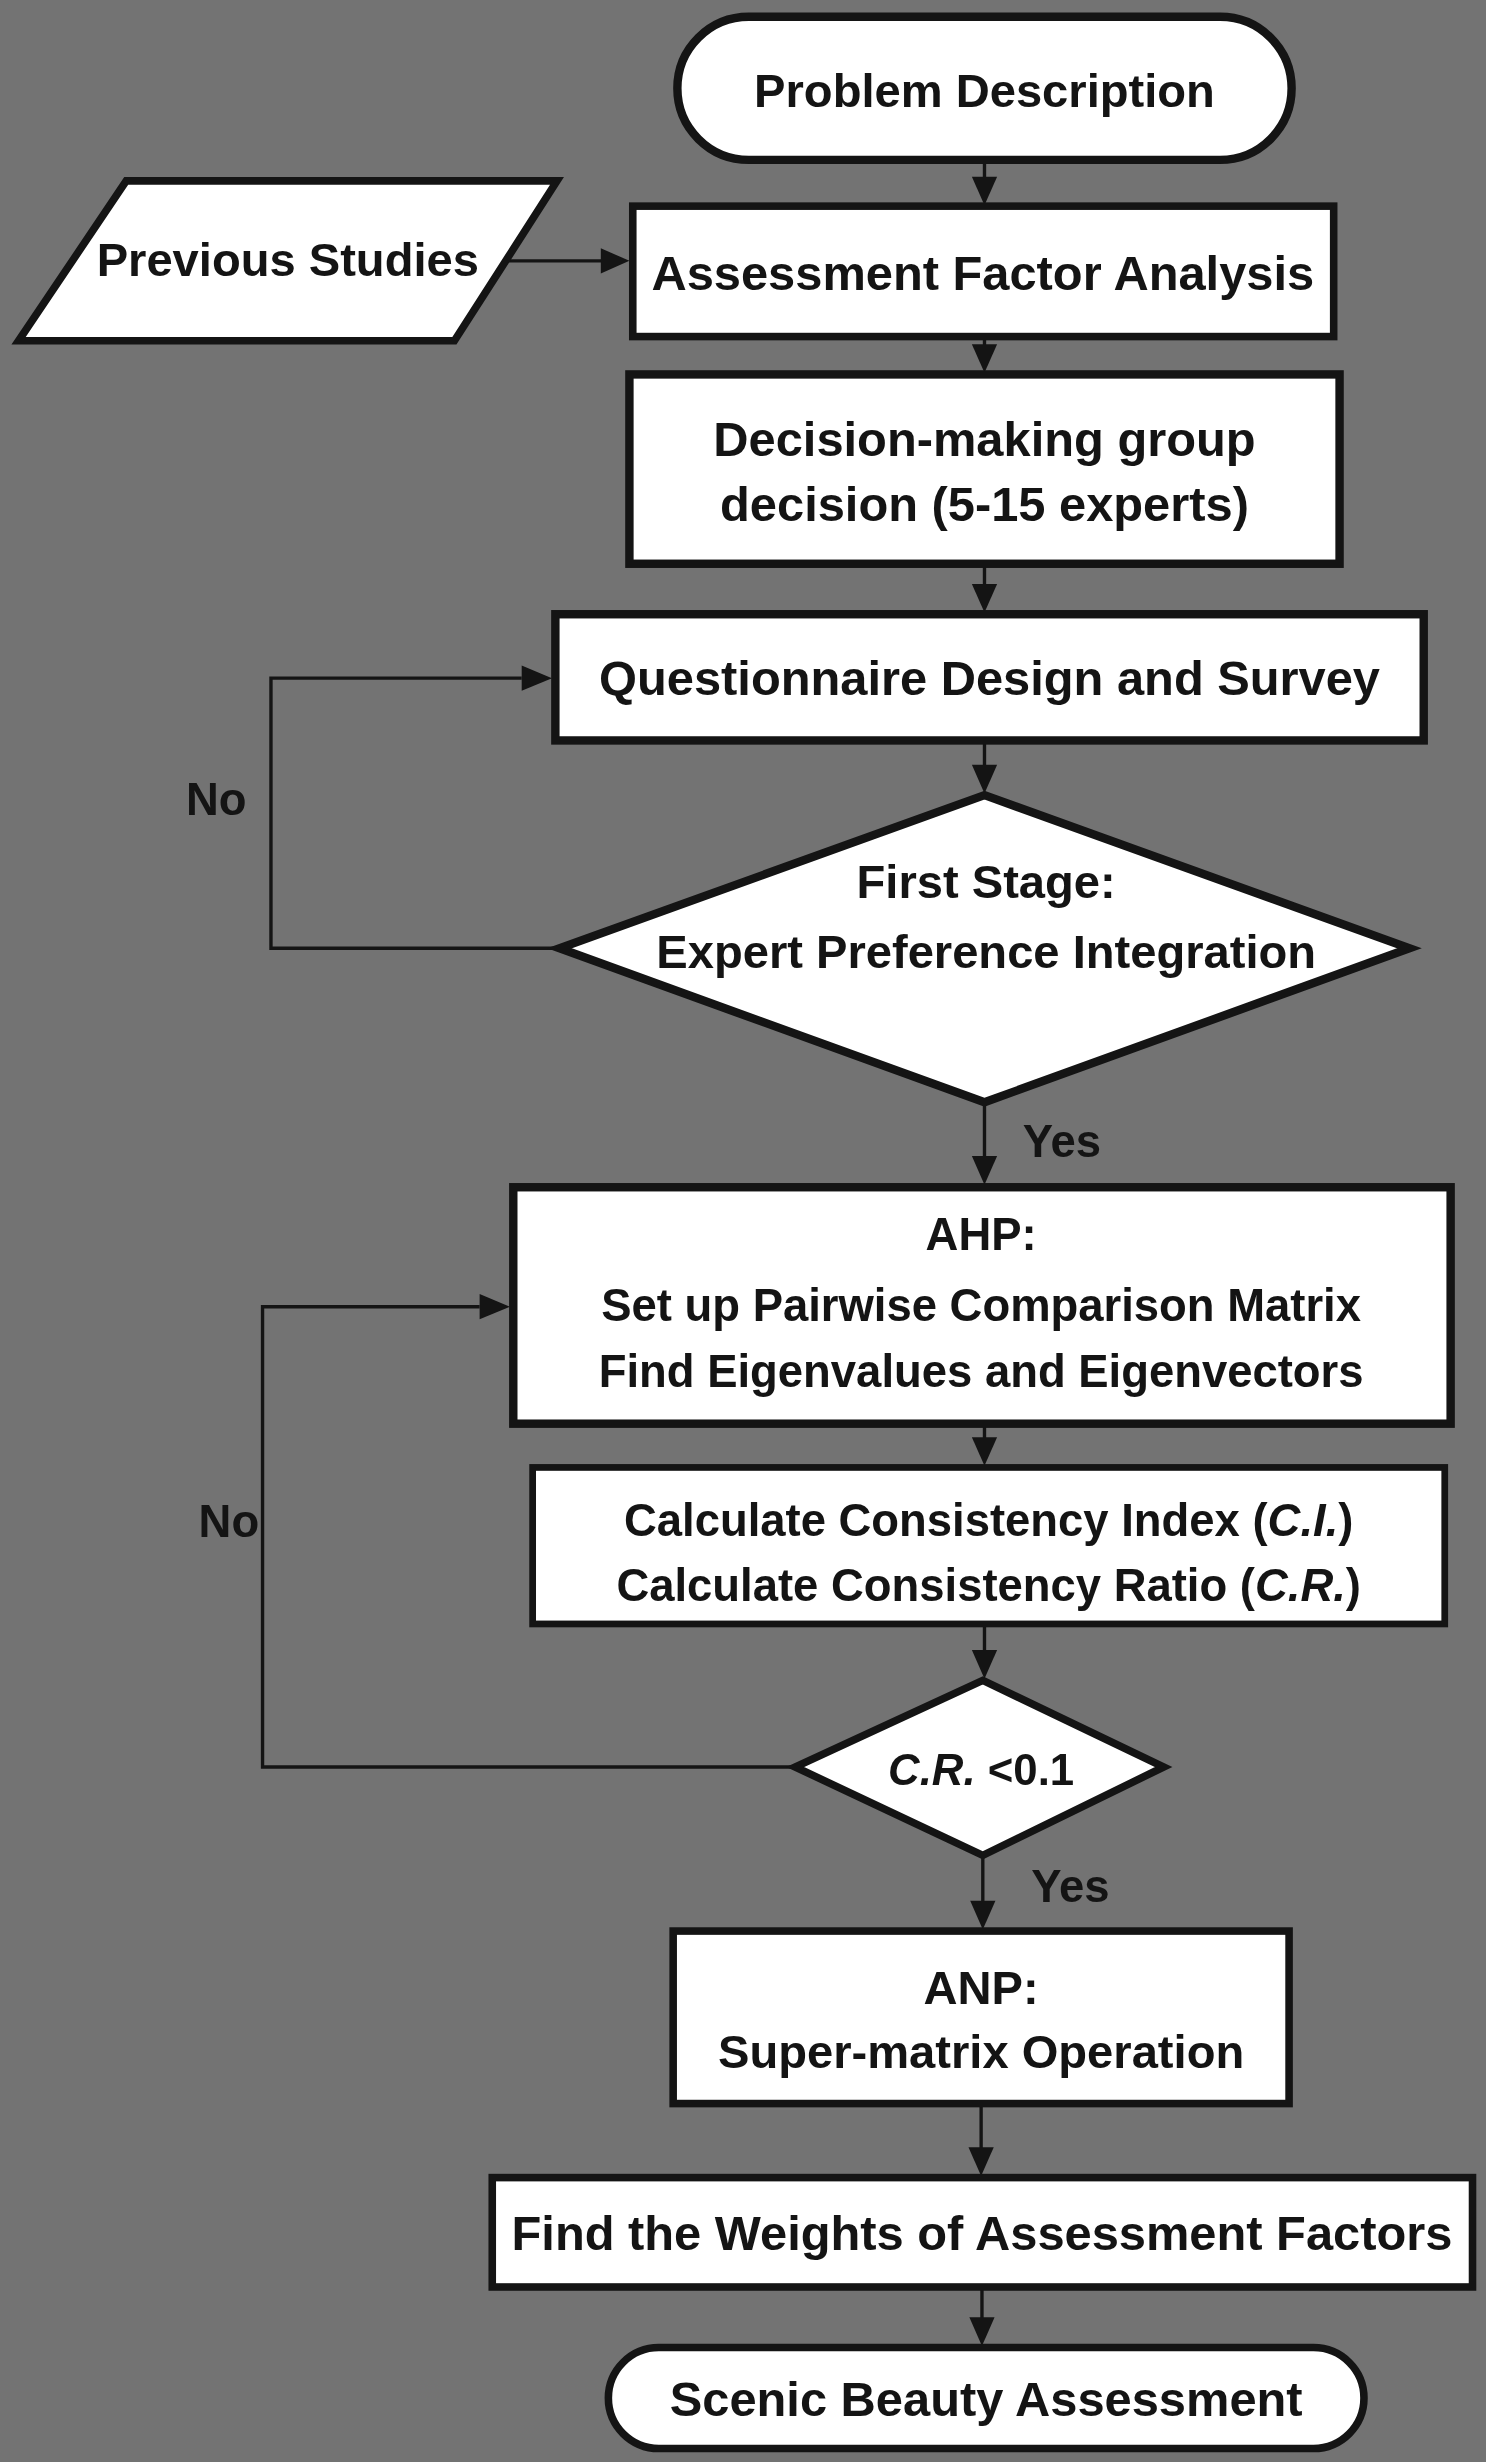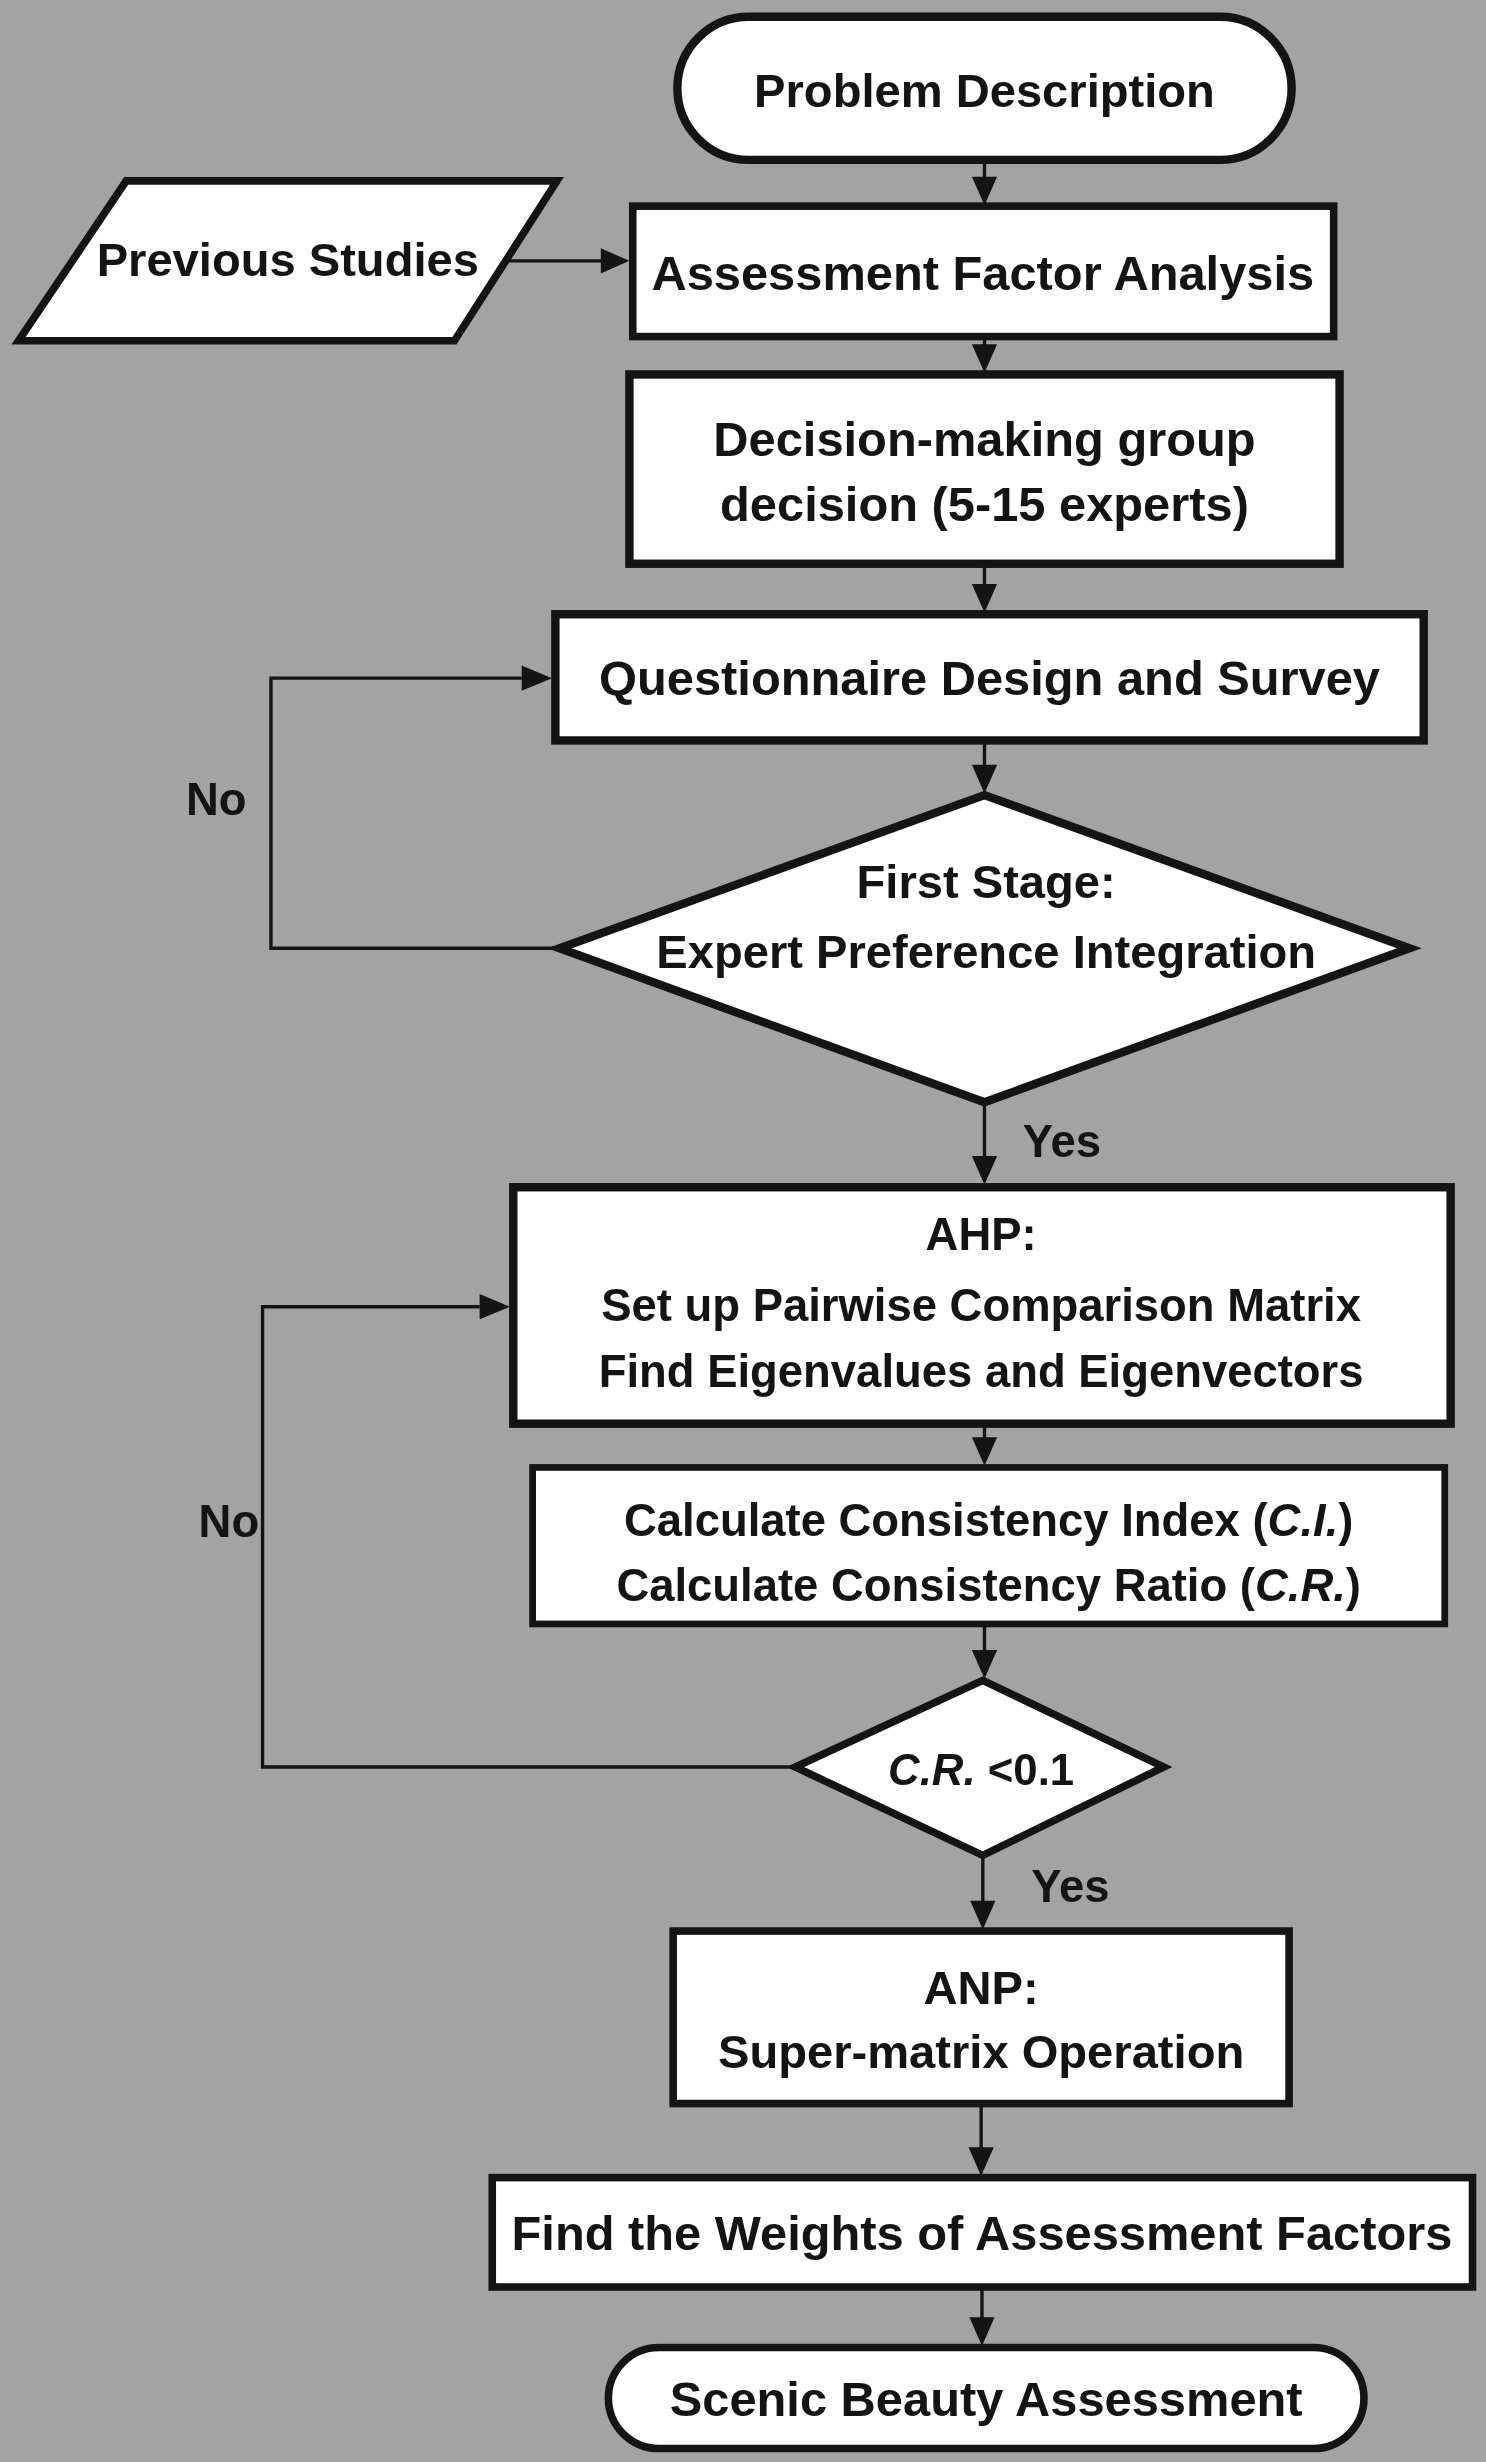--- a/index.html
+++ b/index.html
@@ -1,20 +1,20 @@
 <!DOCTYPE html>
 <html style="font-size:13.5px"><head>
 <meta charset="utf-8">
 <style>
   html, body { margin: 0; padding: 0; background: #ffffff; }
   .canvas {
     position: relative;
     width: 1486px;
     height: 2462px;
-    background: #a3a3a3;
+    background: #737373;
     font-family: "Liberation Sans", sans-serif;
   }
   svg { display: block; }
   .shape {
     fill: #ffffff;
     stroke: #141414;
     stroke-linejoin: miter;
   }
   .sw10 { stroke-width: 10; }
   .sw9  { stroke-width: 9; }

